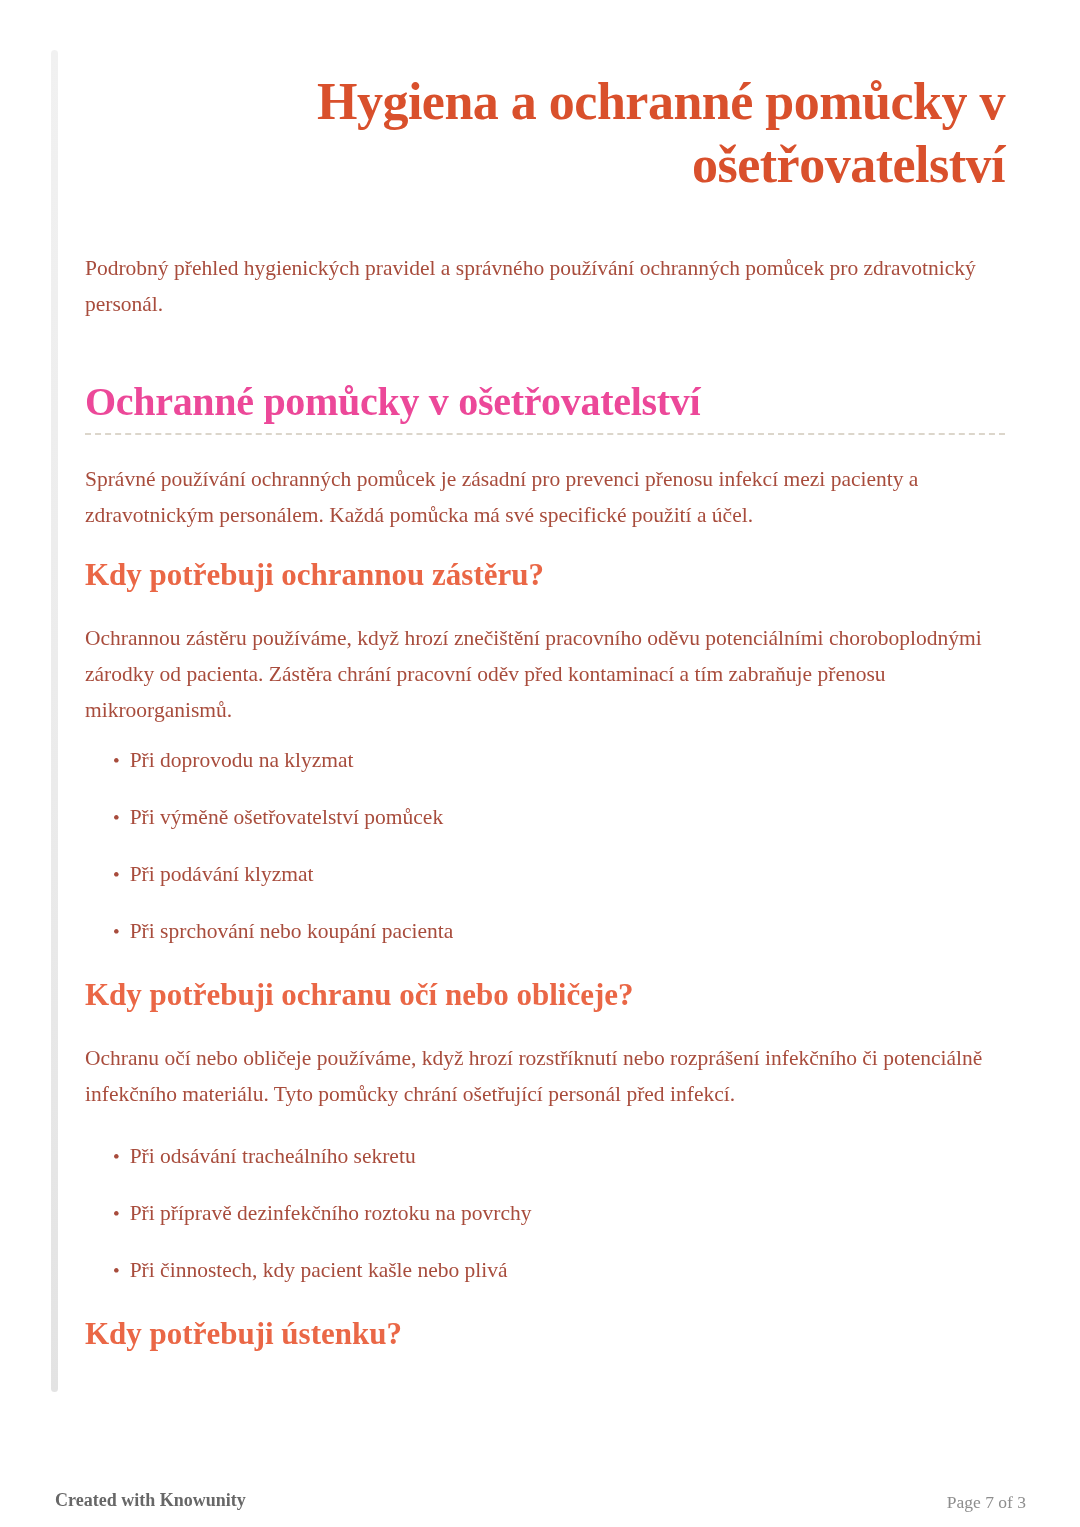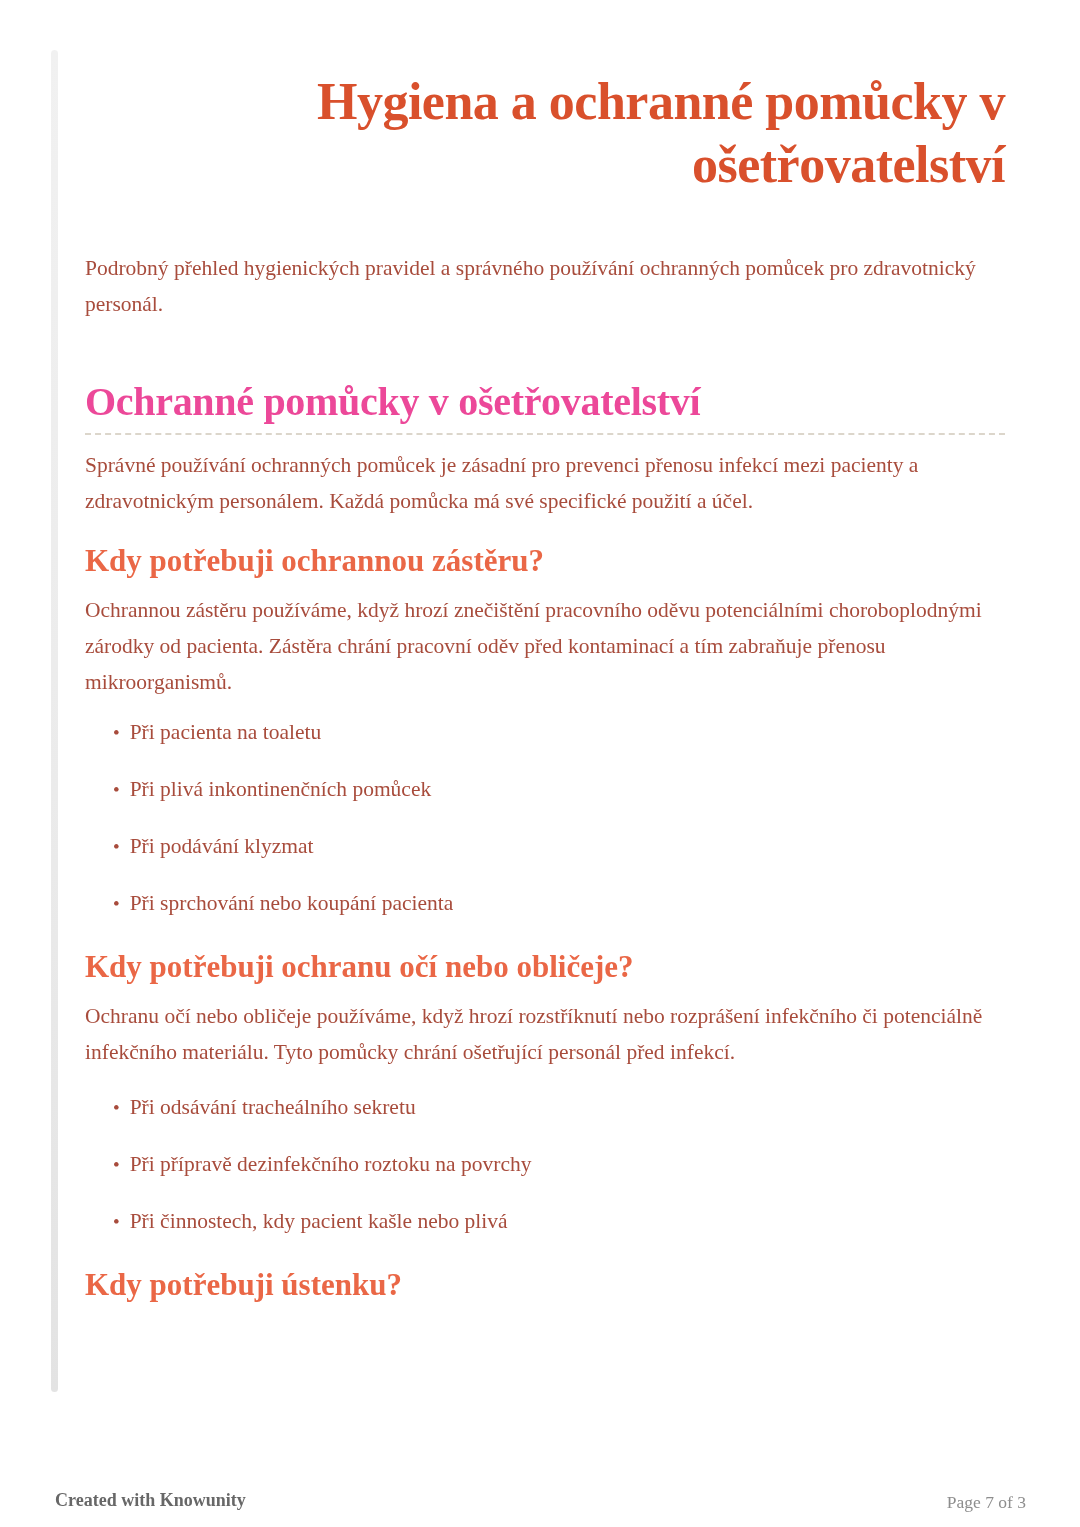--- a/index.html
+++ b/index.html
@@ -49,42 +49,42 @@
     margin: 56px 0 0 0;
     padding-bottom: 7px;
     font-size: 40px;
     line-height: 48px;
     font-weight: bold;
     letter-spacing: -0.3px;
     color: #ec4899;
     border-bottom: 2px dashed #dcd6cb;
   }
   .body-par {
-    margin: 12px 0 0 0;
+    margin: 26px 0 0 0;
     font-size: 21.5px;
     line-height: 36px;
     color: #a84c3c;
   }
   .sub-heading {
     margin: 22px 0 0 0;
     font-size: 31px;
     line-height: 39px;
     font-weight: bold;
     color: #ea6746;
   }
   .sub-heading.mt-lg {
     margin-top: 31px;
   }
   .bullet-list {
     margin: 20px 0 0 0;
     padding: 0 0 0 28px;
     list-style: none;
   }
   .bullet-list.mt-sm {
-    margin-top: 25px;
+    margin-top: 32px;
   }
   .bullet-item {
     font-size: 21.5px;
     line-height: 25px;
     margin-bottom: 32px;
     color: #a84c3c;
   }
   .bullet-item:last-child {
     margin-bottom: 0;
   }
@@ -127,22 +127,22 @@
 
     <h2 class="section-heading">Ochranné pomůcky v ošetřovatelství</h2>
 
     <p class="body-par">Správné používání ochranných pomůcek je zásadní pro prevenci přenosu infekcí mezi pacienty a zdravotnickým personálem. Každá pomůcka má své specifické použití a účel.</p>
 
     <h3 class="sub-heading">Kdy potřebuji ochrannou zástěru?</h3>
 
     <p class="body-par">Ochrannou zástěru používáme, když hrozí znečištění pracovního oděvu potenciálními choroboplodnými zárodky od pacienta. Zástěra chrání pracovní oděv před kontaminací a tím zabraňuje přenosu mikroorganismů.</p>
 
     <ul class="bullet-list">
-      <li class="bullet-item"><span class="dot"></span><span>Při pacienta na toaletu</span></li>
-      <li class="bullet-item"><span class="dot"></span><span>Při plivá inkontinenčních pomůcek</span></li>
+      <li class="bullet-item"><span class="dot"></span><span>Při doprovodu na klyzmat</span></li>
+      <li class="bullet-item"><span class="dot"></span><span>Při výměně ošetřovatelství pomůcek</span></li>
       <li class="bullet-item"><span class="dot"></span><span>Při podávání klyzmat</span></li>
       <li class="bullet-item"><span class="dot"></span><span>Při sprchování nebo koupání pacienta</span></li>
     </ul>
 
     <h3 class="sub-heading mt-lg">Kdy potřebuji ochranu očí nebo obličeje?</h3>
 
     <p class="body-par">Ochranu očí nebo obličeje používáme, když hrozí rozstříknutí nebo rozprášení infekčního či potenciálně infekčního materiálu. Tyto pomůcky chrání ošetřující personál před infekcí.</p>
 
     <ul class="bullet-list mt-sm">
       <li class="bullet-item"><span class="dot"></span><span>Při odsávání tracheálního sekretu</span></li>

